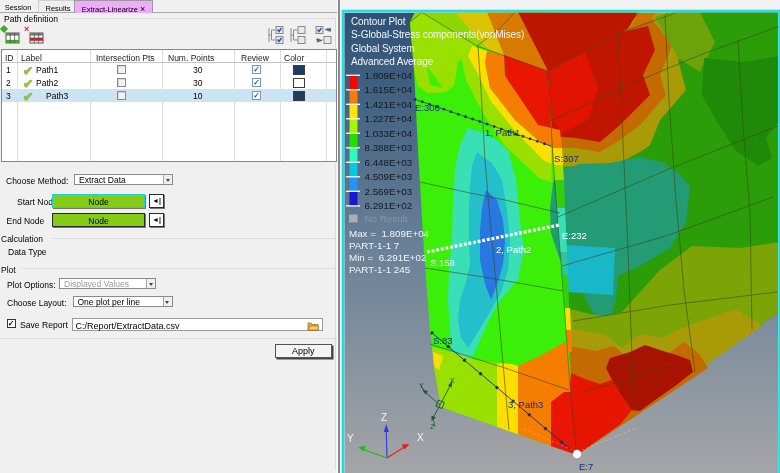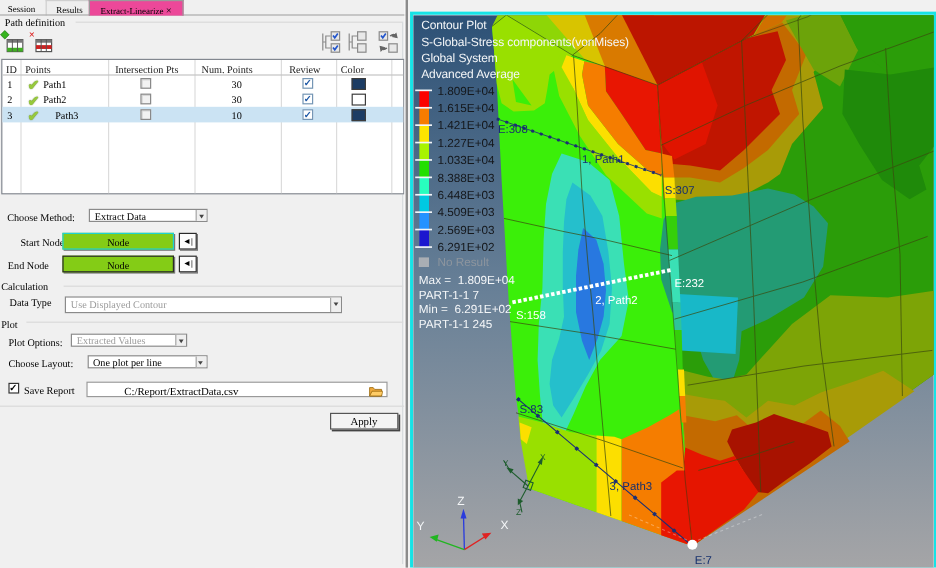--- a/index.html
+++ b/index.html
@@ -1,25 +1,25 @@
 <!DOCTYPE html>
 <html><head>
 <meta charset="utf-8">
 <style>
   * { margin:0; padding:0; box-sizing:border-box; }
   html,body { width:780px; height:473px; overflow:hidden; background:#f0f0f0;
     font-family:"Liberation Sans", sans-serif; }
   .abs { position:absolute; }
-  #panel { position:absolute; left:0; top:0; width:338px; height:341px; background:#f0f0f0; font-size:8.5px; color:#000;font-family:Liberation Serif, serif; }
+  #panel { position:absolute; left:0; top:0; width:338px; height:341px; background:#f0f0f0; font-size:8.5px; color:#000; }
   .lbl { position:absolute; white-space:nowrap; }
   
   #tabbar { position:absolute; left:0; top:0; width:338px; height:13px; }
   #tabline { position:absolute; left:0; top:12px; width:338px; height:1px; background:#ababab; }
   .tab { position:absolute; top:0; height:13px; font-size:7.5px; text-align:center; padding-top:2.5px; }
-  .tab.active { background:#ec4899; border:1px solid #9a9a9a; border-bottom:none; z-index:3; }
+  .tab.active { background:#f0abfc; border:1px solid #9a9a9a; border-bottom:none; z-index:3; }
   
   #ptable { position:absolute; left:1px; top:49px; width:336px; height:113px; background:#fff; border:1px solid #82878f; }
   .colsep { position:absolute; top:0; width:1px; height:111px; background:#dcdcdc; }
   .hdr { position:absolute; top:2.5px; font-size:8.5px; color:#1a1a1a; }
   .hline { position:absolute; left:0; top:12px; width:334px; height:1px; background:#c4c4c4; }
   .row3 { position:absolute; left:0; top:39px; width:334px; height:13px; background:#cbe3f3; }
   .cell { position:absolute; font-size:8.5px; }
   .cbx { position:absolute; width:9px; height:9px; background:#f2f2f2; border:1px solid #898989; box-shadow:inset 1px 1px 0 #d7d7d7; }
   .cbx2 { position:absolute; width:9px; height:9px; background:#fff; border:1px solid #7596b5; font-size:8px; color:#1c57a5; line-height:8px; text-align:center; font-weight:bold; }
   .swatch { position:absolute; width:12px; height:10px; border:1px solid #3c3c3c; }
@@ -82,21 +82,21 @@
   </svg>
 
   <div id="ptable">
     <div class="colsep" style="left:15px;"></div>
     <div class="colsep" style="left:88px;"></div>
     <div class="colsep" style="left:160px;"></div>
     <div class="colsep" style="left:231.5px;"></div>
     <div class="colsep" style="left:277.5px;"></div>
     <div class="colsep" style="left:323.5px;"></div>
     <div class="hdr" style="left:3px;">ID</div>
-    <div class="hdr" style="left:19px;">Points</div>
+    <div class="hdr" style="left:19px;">Label</div>
     <div class="hdr" style="left:94px;">Intersection Pts</div>
     <div class="hdr" style="left:166px;">Num. Points</div>
     <div class="hdr" style="left:239px;">Review</div>
     <div class="hdr" style="left:282px;">Color</div>
     <div class="hline"></div>
     <div class="row3"></div>
     <div class="cell" style="left:4px;top:14.5px;">1</div>
     <div class="cell" style="left:4px;top:27.5px;">2</div>
     <div class="cell" style="left:4px;top:40.5px;">3</div>
     <div class="chk" style="left:21px;top:13.5px;">✔</div>
@@ -126,40 +126,36 @@
     </div>
   <div class="lbl" style="left:17px;top:197px;">Start Node</div>
   <div class="ybtn" style="top:194px;border:1.5px solid #1ed2d2;">Node</div>
   <div class="nbtn" style="top:194px;">◄|</div>
   <div class="lbl" style="left:6.5px;top:216px;">End Node</div>
   <div class="ybtn" style="top:213px;">Node</div>
   <div class="nbtn" style="top:213px;">◄|</div>
   <div class="lbl" style="left:1px;top:233.5px;">Calculation</div>
   <div class="sep" style="left:53px;top:237.5px;width:283px;"></div>
   <div class="lbl" style="left:8px;top:247px;">Data Type</div>
-  <div class="combo" style="left:54px;top:246.5px;width:231px;height:14px;">
-      <span class="txt gray">Use Displayed Contour</span>
-      <span class="btn"></span>
-    </div>
   <div class="lbl" style="left:1px;top:265px;">Plot</div>
   <div class="sep" style="left:22px;top:268px;width:314px;"></div>
   <div class="lbl" style="left:7px;top:280px;">Plot Options:</div>
   <div class="combo" style="left:59px;top:278px;width:97px;height:11px;">
-      <span class="txt gray">Extracted Values</span>
+      <span class="txt gray">Displayed Values</span>
       <span class="btn"></span>
     </div>
   <div class="lbl" style="left:7px;top:297.5px;">Choose Layout:</div>
   <div class="combo" style="left:72.5px;top:296px;width:100px;height:11px;">
       <span class="txt">One plot per line</span>
       <span class="btn"></span>
     </div>
   <div style="position:absolute;left:6.5px;top:319px;width:9px;height:9px;background:#fff;border:1px solid #333;font-size:8px;line-height:8px;text-align:center;font-weight:bold;">✓</div>
   <div class="lbl" style="left:20px;top:320px;font-size:8.6px;">Save Report</div>
   <div style="position:absolute;left:71.5px;top:318px;width:251px;height:13px;background:#fff;border:1px solid #999;">
-    <span style="position:absolute;left:3px;top:2px;font-size:9px;white-space:nowrap;margin-left:28px;">C:/Report/ExtractData.csv</span>
+    <span style="position:absolute;left:3px;top:2px;font-size:9px;white-space:nowrap;">C:/Report/ExtractData.csv</span>
     <svg style="position:absolute;right:3px;top:2px;" width="12" height="10">
       <path d="M1 9 L1 2 L4 2 L5.2 3.5 L11 3.5 L11 9 Z" fill="#f0a93a" stroke="#9a6a10" stroke-width="0.7"></path>
       <path d="M1 9 L3 5 L12 5 L11 9 Z" fill="#ffcc66" stroke="#9a6a10" stroke-width="0.7"></path>
     </svg>
   </div>
   <div class="sep" style="left:0px;top:337.5px;width:337px;"></div>
   <div style="position:absolute;left:275px;top:343.5px;width:56.5px;height:14.5px;background:#f4f4f4;border:1px solid #555;box-shadow:1.5px 1.5px 0 #444;font-size:9px;text-align:center;padding-top:1.5px;">Apply</div>
 </div>
 
 <div class="abs" style="left:336.5px;top:0;width:1.5px;height:473px;background:#fbfbfb;"></div>

